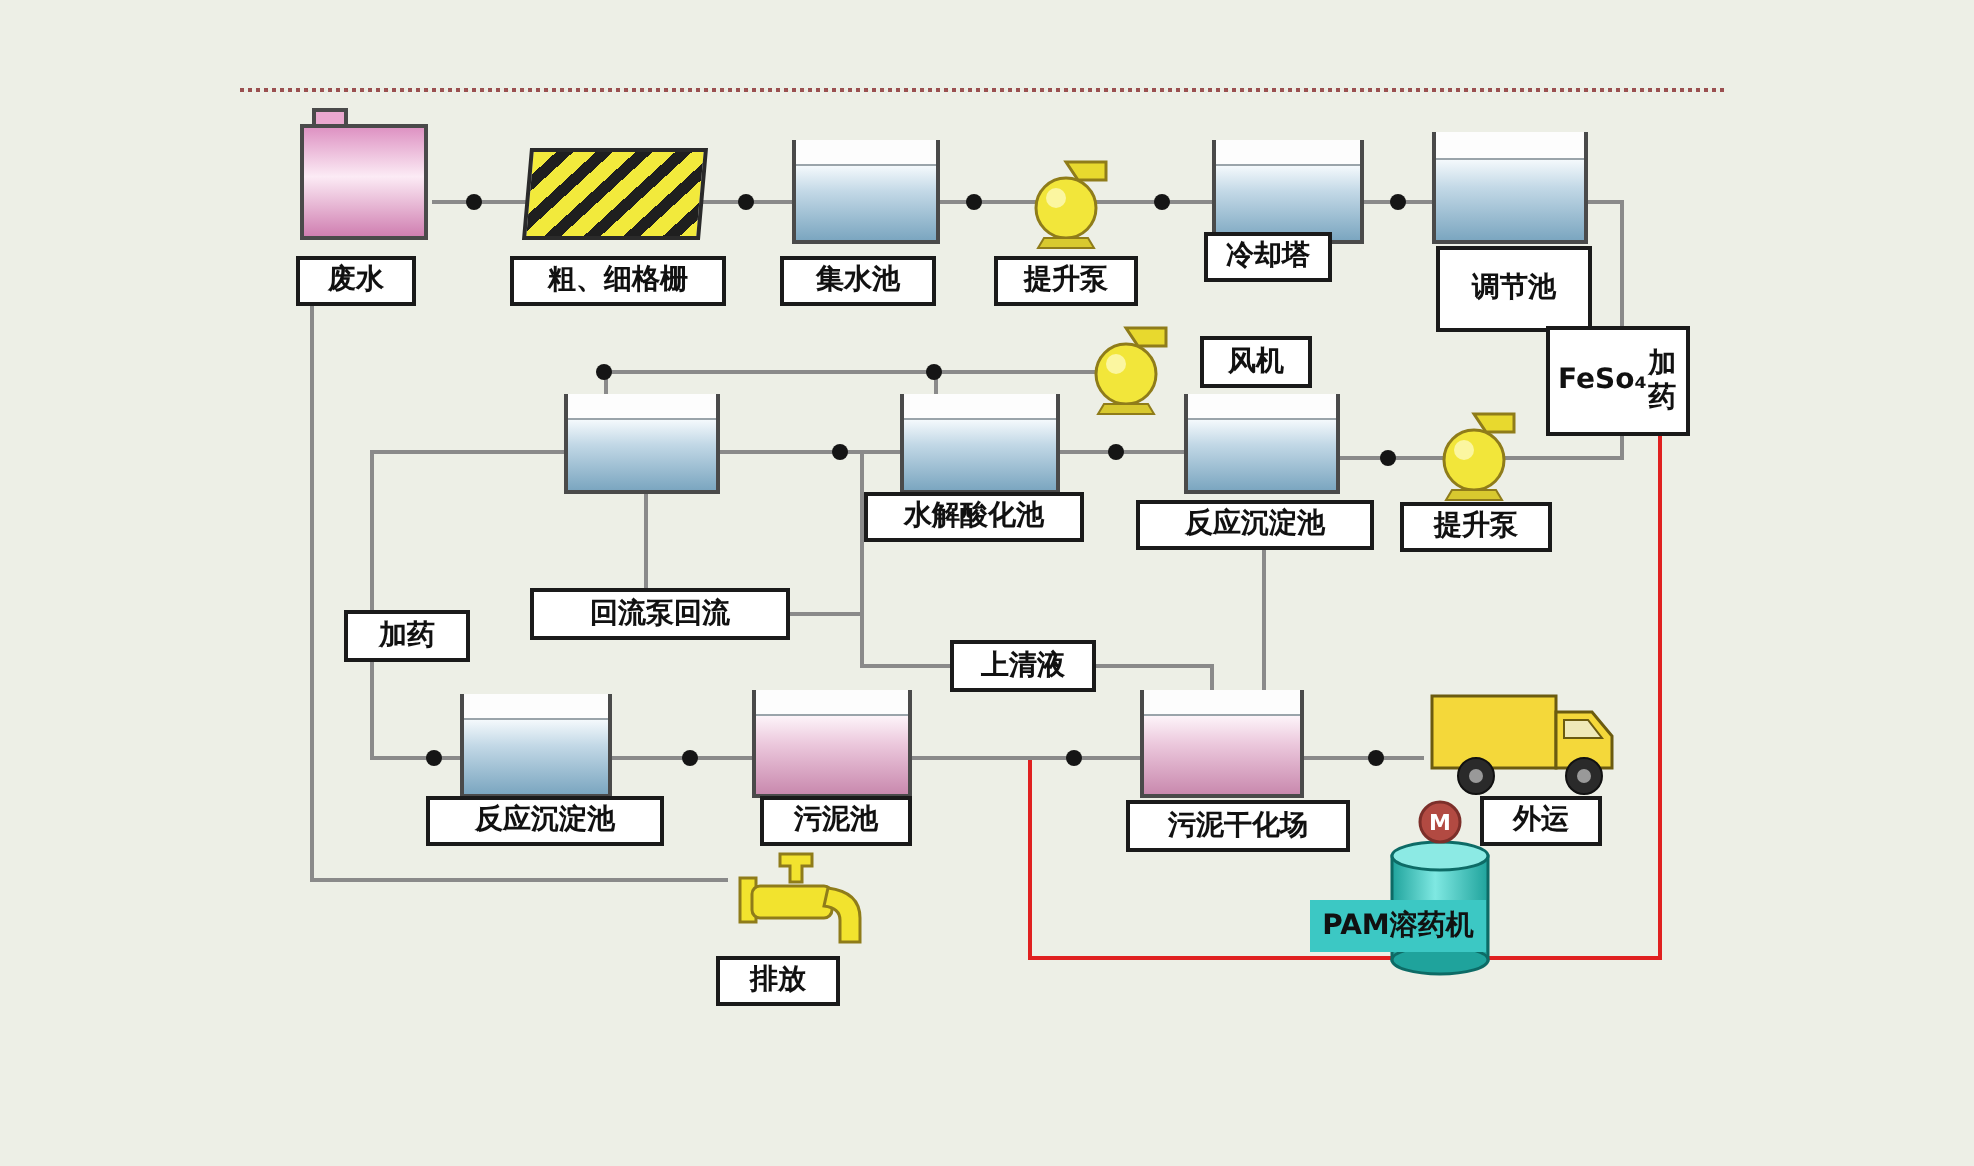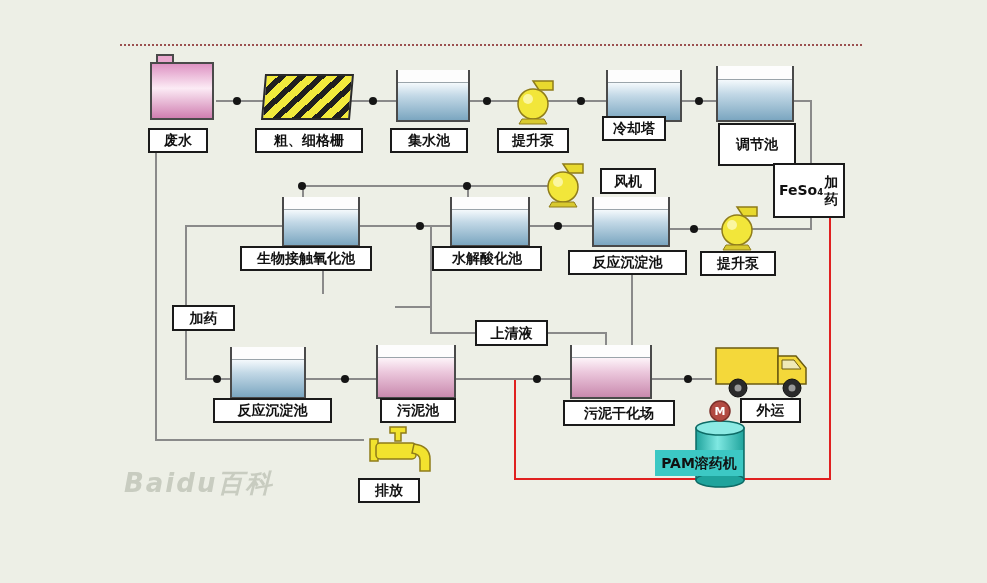--- a/index.html
+++ b/index.html
@@ -190,28 +190,27 @@
   <div class="lbl" style="left:255px;top:128px;width:108px;height:25px">粗、细格栅</div>
   <div class="lbl" style="left:390px;top:128px;width:78px;height:25px">集水池</div>
   <div class="lbl" style="left:497px;top:128px;width:72px;height:25px">提升泵</div>
   <div class="lbl" style="left:602px;top:116px;width:64px;height:25px">冷却塔</div>
   <div class="lbl" style="left:718px;top:123px;width:78px;height:43px">调节池</div>
   <div class="lbl two" style="left:773px;top:163px;width:72px;height:55px">
     <span>FeSo₄</span>
     <span>加药</span>
   </div>
   <div class="lbl" style="left:600px;top:168px;width:56px;height:26px">风机</div>
-  <div class="lbl" style="left:240px;top:246px;width:132px;height:25px">生物接触氧化池</div>
   <div class="lbl" style="left:432px;top:246px;width:110px;height:25px">水解酸化池</div>
   <div class="lbl" style="left:568px;top:250px;width:119px;height:25px">反应沉淀池</div>
   <div class="lbl" style="left:700px;top:251px;width:76px;height:25px">提升泵</div>
   <div class="lbl" style="left:172px;top:305px;width:63px;height:26px">加药</div>
+  <div class="lbl" style="left:265px;top:294px;width:130px;height:26px">回流泵回流</div>
   <div class="lbl" style="left:475px;top:320px;width:73px;height:26px">上清液</div>
   <div class="lbl" style="left:213px;top:398px;width:119px;height:25px">反应沉淀池</div>
   <div class="lbl" style="left:380px;top:398px;width:76px;height:25px">污泥池</div>
   <div class="lbl" style="left:563px;top:400px;width:112px;height:26px">污泥干化场</div>
   <div class="lbl" style="left:740px;top:398px;width:61px;height:25px">外运</div>
   <div class="lbl" style="left:358px;top:478px;width:62px;height:25px">排放</div>
   <div class="lbl teal" style="left:608px;top:450px;width:88px;height:26px">PAM溶药机</div>
 
-  <div class="wm">Baidu百科</div>
 
 </div>
 
 </body></html>

